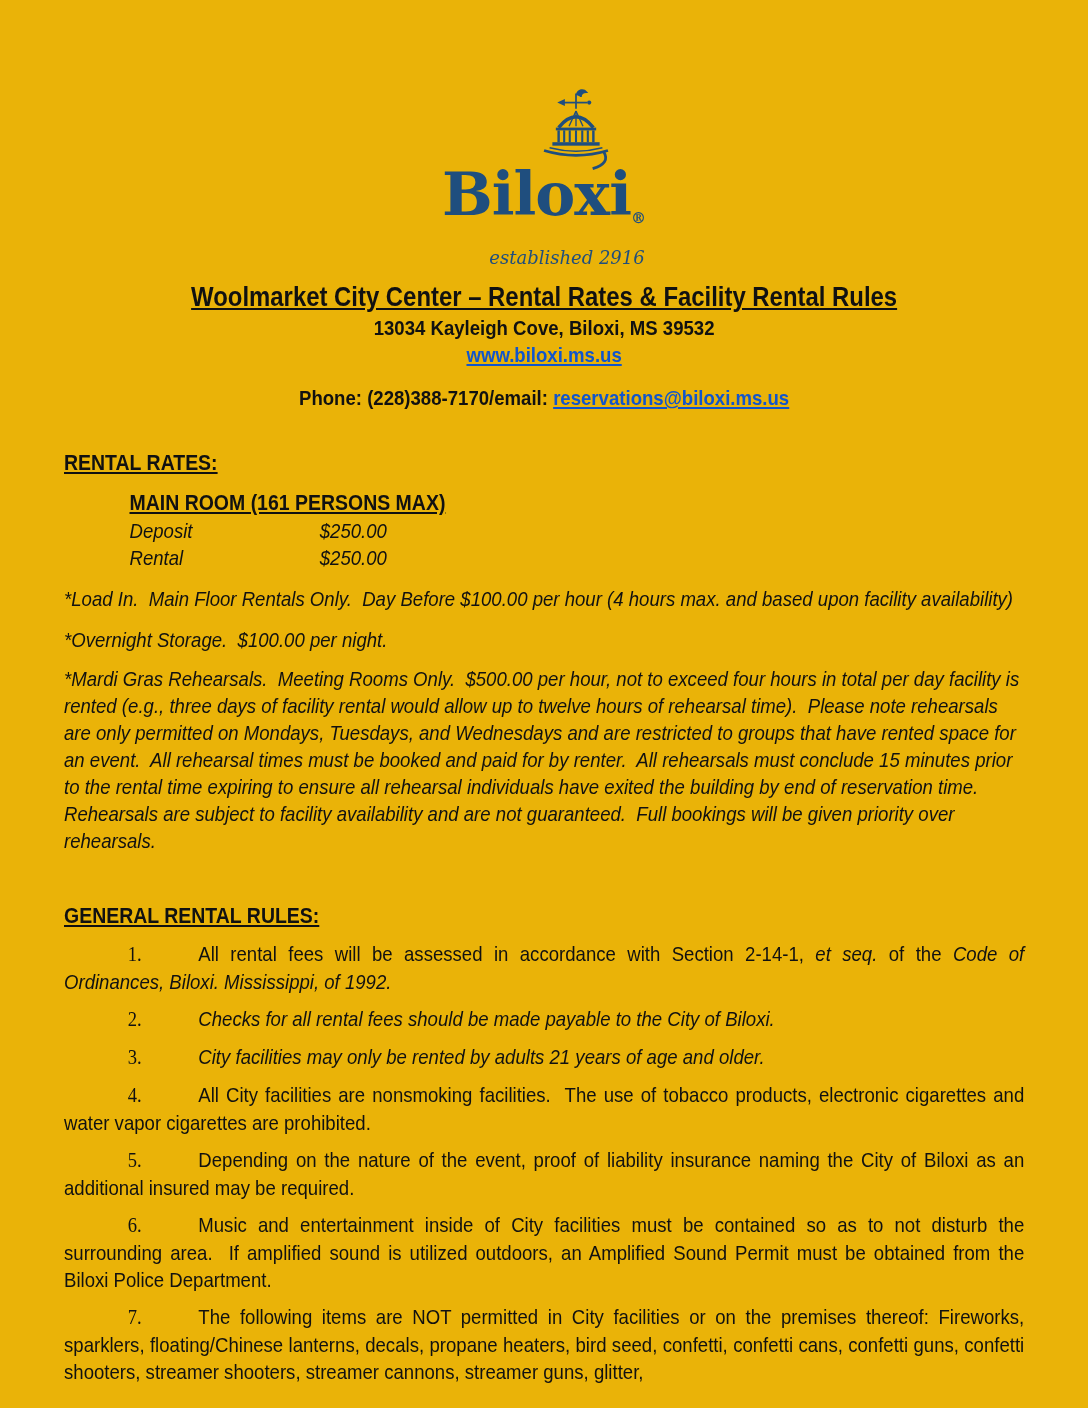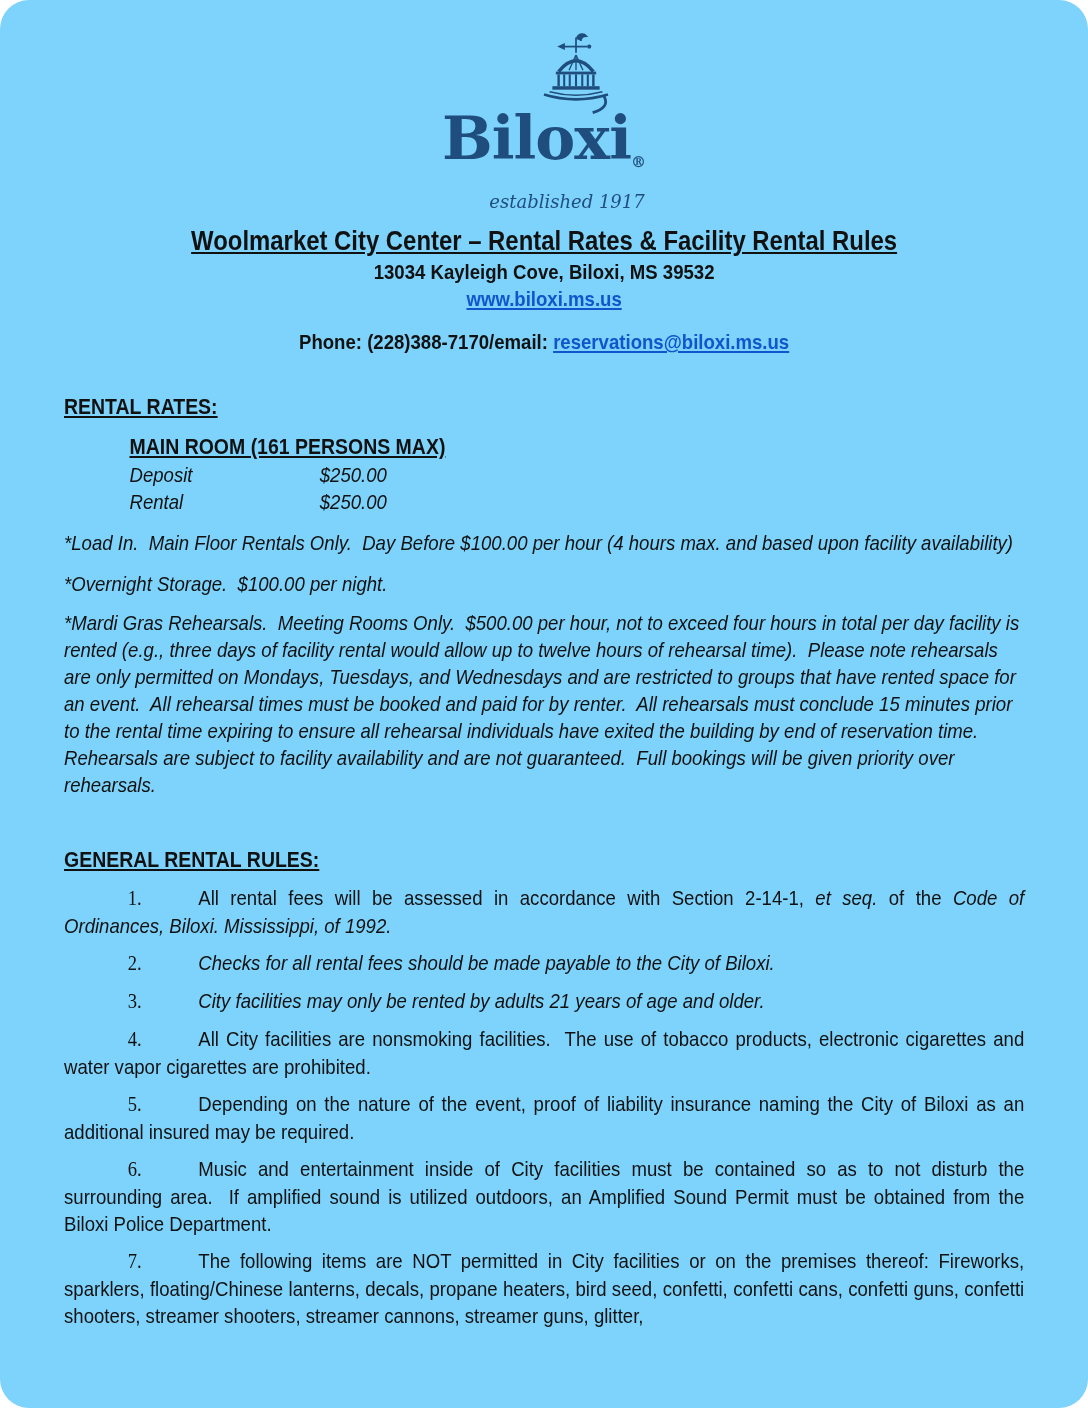--- a/index.html
+++ b/index.html
@@ -9,24 +9,23 @@
   }
   *{margin:0;padding:0;box-sizing:border-box;}
   html,body{background:#ffffff;}
   body{
     width:1088px;height:1408px;
     font-family:"Liberation Sans",sans-serif;
     color:var(--ink);
   }
   .page{
     width:1088px;height:1408px;
-    padding:32px 64px 0 64px;
+    padding:88px 64px 0 64px;
     overflow:hidden;
-    background:#7dd3fc;
-    border-radius:29px;
+    background:#eab308;
   }
   
   .logo-block{
     width:960px;
     text-align:center;
     line-height:1;
   }
   .logo-block svg{
     display:block;
     margin:0 auto;
@@ -156,21 +155,21 @@
       <line x1="95" y1="61" x2="95" y2="78" stroke-width="3.5"></line>
 
       <rect x="36" y="78" width="68" height="5" fill="currentColor" stroke="none"></rect>
 
       <path d="M24,90 Q70,104 116,90" stroke-width="4"></path>
       <path d="M32,86 Q70,96 108,86" stroke-width="2"></path>
 
       <path d="M110,92 Q120,108 94,116" stroke-width="4"></path>
     </svg>
     <div class="logo-word"><span>Biloxi</span><span class="reg">®</span></div>
-    <div class="logo-tagline">established 1917</div>
+    <div class="logo-tagline">established 2916</div>
   </div>
 
   <div class="content">
 
     <div class="doc-title">Woolmarket City Center – Rental Rates &amp; Facility Rental Rules</div>
     <div class="address-line">13034 Kayleigh Cove, Biloxi, MS 39532</div>
     <div class="website-line"><a class="link">www.biloxi.ms.us</a></div>
     <div class="phone-line"><span>Phone: (228)388-7170/email: </span><a class="link">reservations@biloxi.ms.us</a></div>
 
     <div class="section-heading h-rental">RENTAL RATES:</div>

